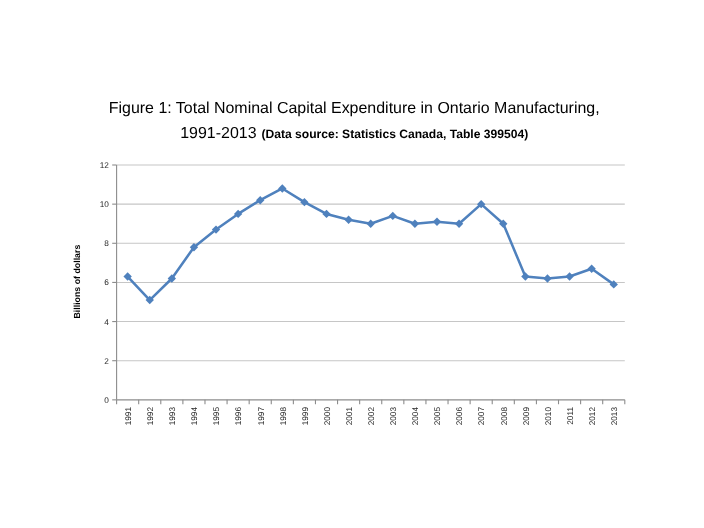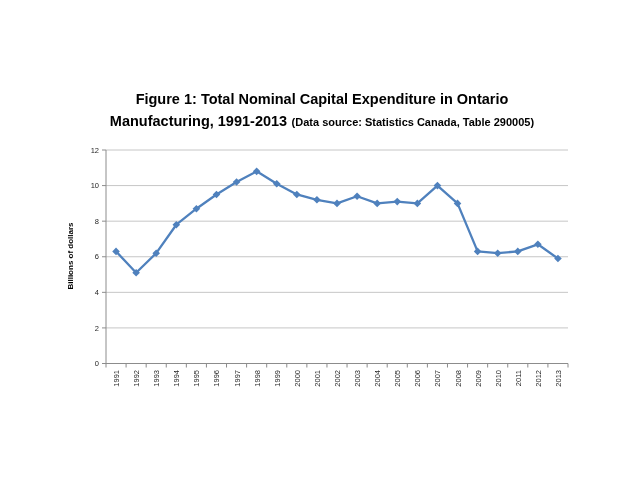--- a/index.html
+++ b/index.html
@@ -11,41 +11,41 @@
     overflow: hidden;
   }
   .chart-title {
     position: absolute;
     left: 92px; top: 88px; width: 460px;
     text-align: center;
     color: #000000;
     line-height: 1.38;
   }
   .chart-title .title-main {
-    font-size: 14.5px; font-weight: bold;
+    font-size: 14.5px; font-weight: normal;
   }
   .chart-title .title-source {
     font-size: 11px; font-weight: bold;
   }
   .y-axis-title {
     position: absolute;
     left: 70px; top: 256px;
     transform: translate(-50%, -50%) rotate(-90deg);
     font-size: 8px; font-weight: bold;
     color: #000000;
     white-space: nowrap;
   }
   svg { position: absolute; left: 0; top: 0; }
 </style>
 </head>
 <body>
 
 <div class="chart-title">
   <span class="title-main">Figure 1: Total Nominal Capital Expenditure in Ontario Manufacturing, 1991-2013</span>
-  <span class="title-source">(Data source: Statistics Canada, Table 290005)</span>
+  <span class="title-source">(Data source: Statistics Canada, Table 399504)</span>
 </div>
 
 <div class="y-axis-title">Billions of dollars</div>
 
 <svg id="plot" width="640" height="480" viewBox="0 0 640 480">
     <line x1="106" x2="568" y1="327.9166666666667" y2="327.9166666666667" stroke="#C6C6C6" stroke-width="1"></line>
     <line x1="106" x2="568" y1="292.33333333333337" y2="292.33333333333337" stroke="#C6C6C6" stroke-width="1"></line>
     <line x1="106" x2="568" y1="256.75" y2="256.75" stroke="#C6C6C6" stroke-width="1"></line>
     <line x1="106" x2="568" y1="221.16666666666669" y2="221.16666666666669" stroke="#C6C6C6" stroke-width="1"></line>
     <line x1="106" x2="568" y1="185.58333333333331" y2="185.58333333333331" stroke="#C6C6C6" stroke-width="1"></line>

